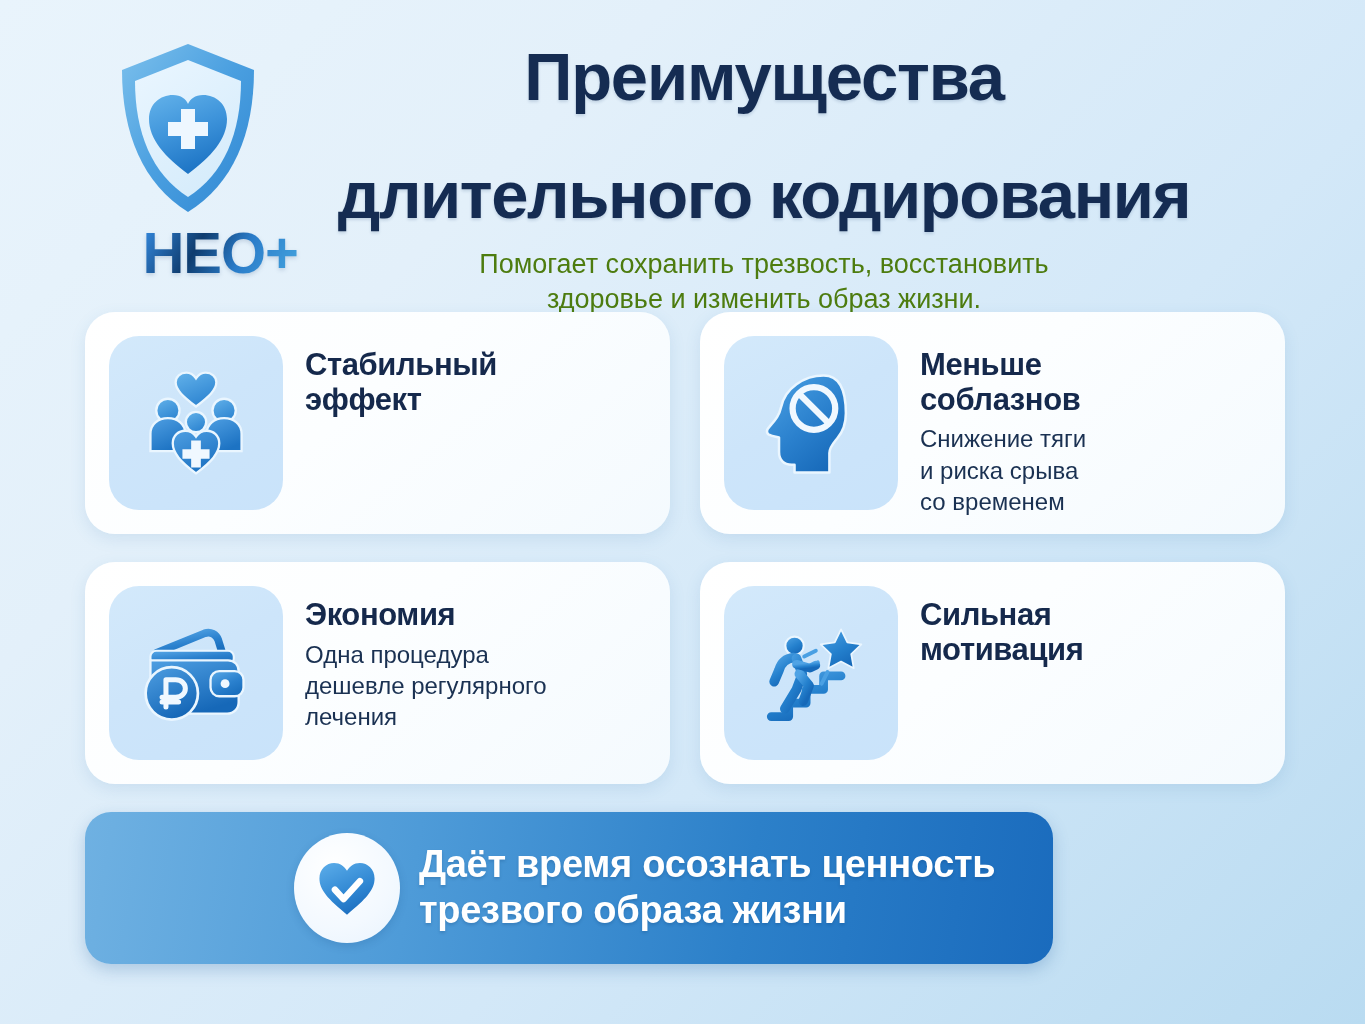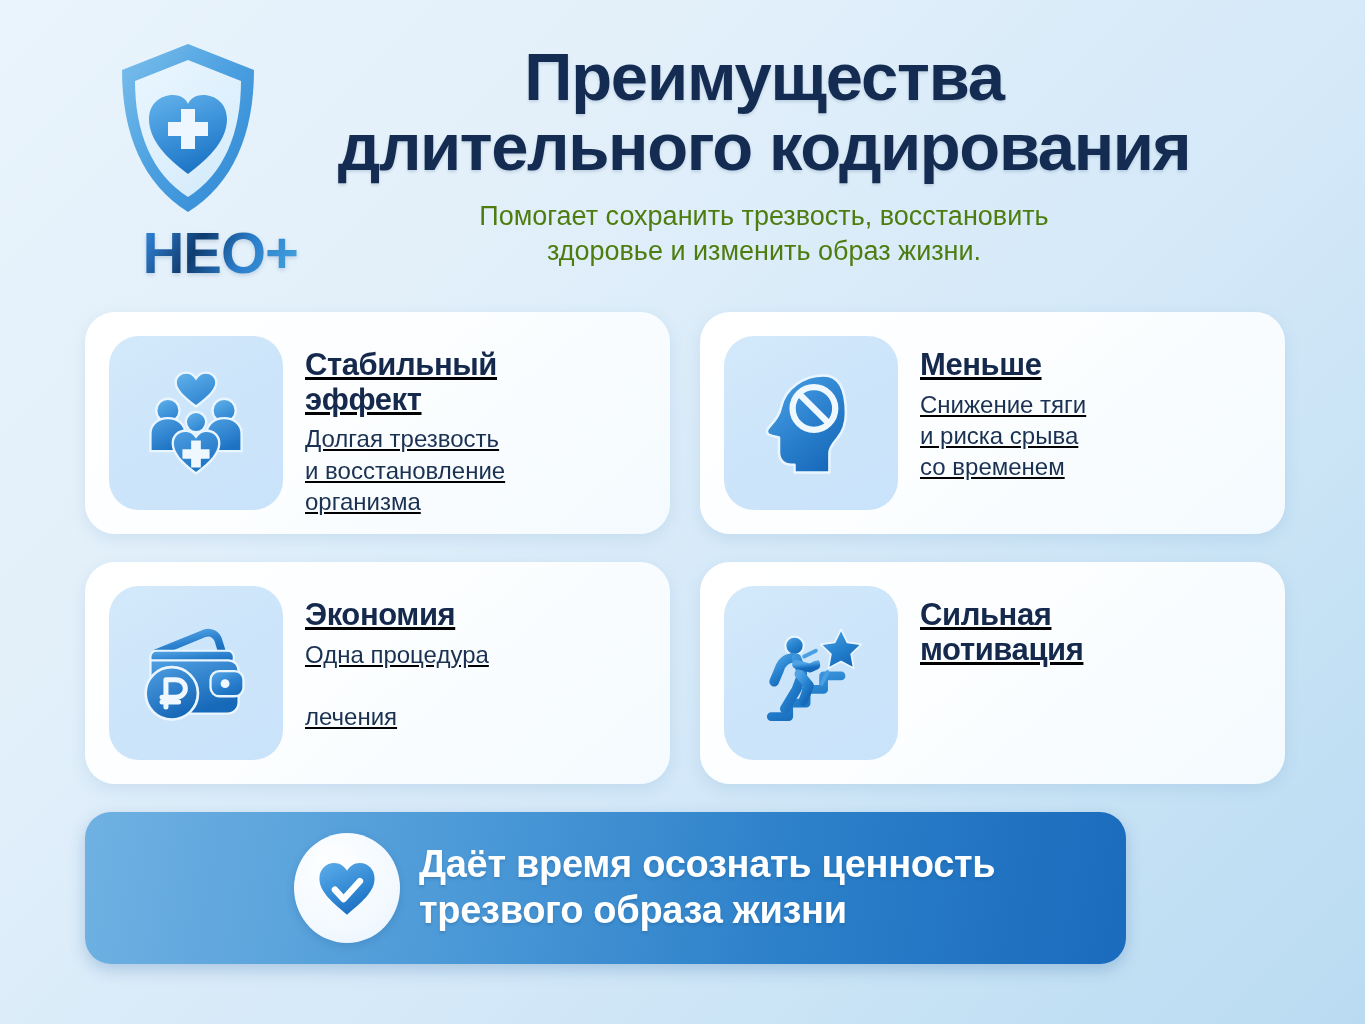--- a/index.html
+++ b/index.html
@@ -60,21 +60,21 @@
   }
   .title {
     margin: 0;
     font-size: 67px;
     font-weight: 700;
     line-height: 1.05;
     letter-spacing: -1.2px;
     color: #152c52;
     text-shadow: 0 2px 3px rgba(25,60,110,.16);
   }
-  .title .line2 { display: block; letter-spacing: -1.4px; }
+  .title .line2 { display: block; letter-spacing: -1.4px; margin-top: 48px; }
   .subtitle {
     margin: 16px 0 0 0;
     font-size: 27px;
     line-height: 1.32;
     color: #4d7c0f;
     font-weight: 400;
   }
 
   
   .grid {
@@ -90,21 +90,20 @@
   }
   .card {
     position: relative;
     background: linear-gradient(140deg, #ffffff 0%, #fcfeff 45%, #f4fafe 100%);
     border-radius: 30px;
     box-shadow: 0 5px 16px rgba(60,120,180,.13);
     display: flex;
     align-items: flex-start;
     padding: 24px 26px 24px 24px;
     box-sizing: border-box;
-    text-decoration: underline;
   }
   .icon-tile {
     flex: 0 0 auto;
     width: 174px;
     height: 174px;
     border-radius: 30px;
     background: linear-gradient(150deg, #d3e9fb 0%, #cde5fa 45%, #c9e3fa 100%);
     display: flex;
     align-items: center;
     justify-content: center;
@@ -129,21 +128,21 @@
     line-height: 1.3;
     color: #1a3152;
     font-weight: 400;
   }
 
   
   .banner {
     position: absolute;
     left: 85px;
     top: 812px;
-    width: 1041px;
+    width: 968px;
     height: 152px;
     border-radius: 26px;
     background: linear-gradient(100deg, #6fb1e2 0%, #4e9bd8 34%, #2c80c9 68%, #1a6bbd 100%);
     box-shadow: 0 6px 16px rgba(35,95,160,.25);
     display: flex;
     align-items: center;
     padding-left: 182px;
     box-sizing: border-box;
   }
   .banner-icon {
@@ -242,25 +241,20 @@
           <circle cx="65" cy="64" r="10.5" fill="url(#c1a)" stroke="#eaf6ff" stroke-width="2.4"></circle>
           <path d="M65 117 C49 105 41 96 41 86 C41 78 47 73 54 73 C59 73 63 76 65 79 C67 76 71 73 76 73 C83 73 89 78 89 86 C89 96 81 105 65 117 Z" fill="url(#c1b)" stroke="#eaf6ff" stroke-width="2.4"></path>
           <path d="M60 83 h10 v9 h9 v10 h-9 v9 h-10 v-9 h-9 v-10 h9 z" fill="#f0f8ff"></path>
         </svg>
       </div>
       <div class="card-text">
         <h2 class="card-title">
           <span>Стабильный</span><br>
           <span>эффект</span>
         </h2>
-        <p class="card-desc">
-          <span>Долгая трезвость</span><br>
-          <span>и восстановление</span><br>
-          <span>организма</span>
-        </p>
       </div>
     </div>
 
     <div class="card">
       <div class="icon-tile">
         <svg viewBox="0 0 130 130" width="126" height="126" aria-hidden="true">
           <defs>
             <linearGradient id="c2a" x1="0.1" y1="0" x2="0.8" y2="1">
               <stop offset="0%" stop-color="#4aa0e3"></stop>
                 <stop offset="55%" stop-color="#2a80cd"></stop>
@@ -268,20 +262,21 @@
             </linearGradient>
           </defs>
           <path d="M78 16 C58 16 38 29 34 49 C32 58 28 62 22 69 C18 73 19 77 24 78 L32 80 V95 C32 103 37 108 45 108 H48 V116 H84 V96 C84 90 88 86 92 81 C98 74 101 64 101 55 C101 33 96 16 78 16 Z" fill="url(#c2a)" stroke="#eaf6ff" stroke-width="2.6" stroke-linejoin="round"></path>
           <circle cx="68" cy="50" r="22" fill="none" stroke="#f0f8ff" stroke-width="6.5"></circle>
           <line x1="53" y1="35" x2="83" y2="65" stroke="#f0f8ff" stroke-width="6.5" stroke-linecap="round"></line>
         </svg>
       </div>
       <div class="card-text">
         <h2 class="card-title">
           <span>Меньше</span><br>
+          <span>соблазнов</span>
         </h2>
         <p class="card-desc">
           <span>Снижение тяги</span><br>
           <span>и риска срыва</span><br>
           <span>со временем</span>
         </p>
       </div>
     </div>
 
     <div class="card">
@@ -306,21 +301,21 @@
           <circle cx="40" cy="86" r="27" fill="url(#c3b)" stroke="#eaf6ff" stroke-width="2.8"></circle>
           <path d="M34 100 V72 h10 c6 0 10 4 10 9 c0 5 -4 9 -10 9 h-14 M30 95 h17" fill="none" stroke="#f0f8ff" stroke-width="5.2" stroke-linecap="round" stroke-linejoin="round"></path>
         </svg>
       </div>
       <div class="card-text">
         <h2 class="card-title">
           <span>Экономия</span>
         </h2>
         <p class="card-desc">
           <span>Одна процедура</span><br>
-          <br>
+          <span>дешевле регулярного</span><br>
           <span>лечения</span>
         </p>
       </div>
     </div>
 
     <div class="card">
       <div class="icon-tile">
         <svg viewBox="0 0 130 130" width="126" height="126" aria-hidden="true">
           <defs>
             <linearGradient id="c4a" x1="0" y1="0" x2="0.6" y2="1">

